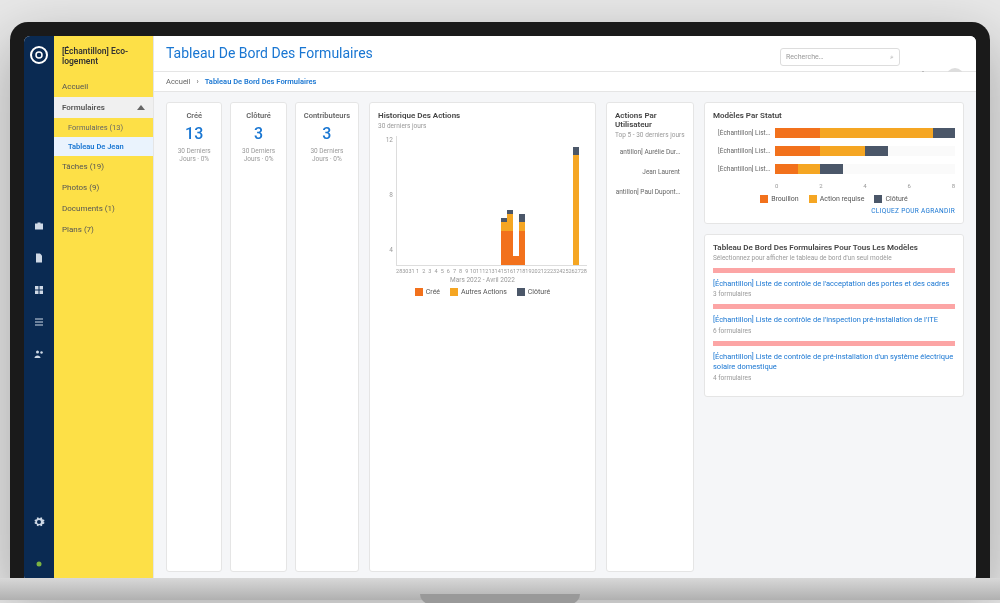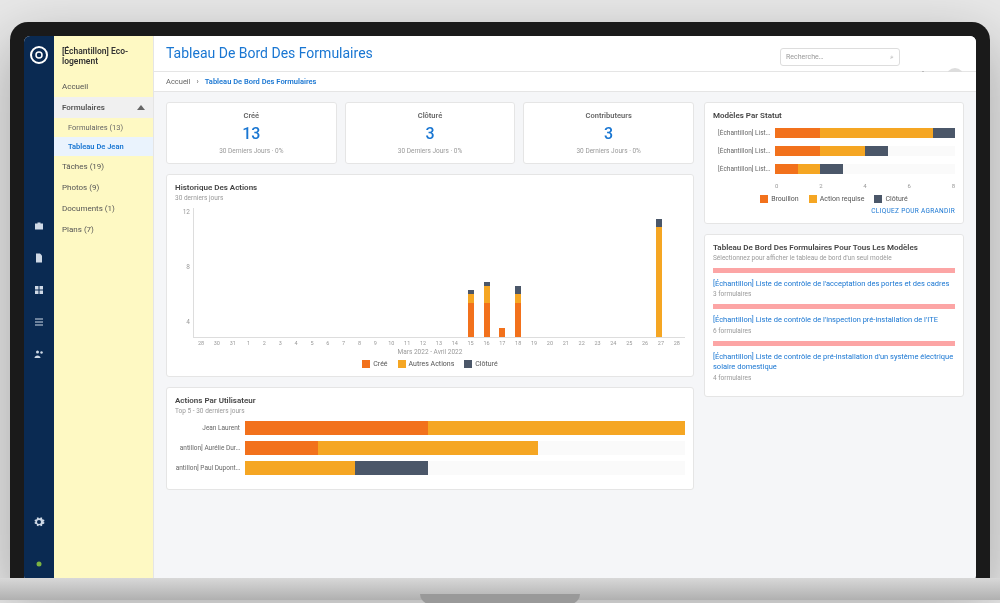--- a/index.html
+++ b/index.html
@@ -10,39 +10,39 @@
 .laptop-notch { position: absolute; bottom: -4px; left: 50%; transform: translateX(-50%); width: 160px; height: 10px; background: #999; border-radius: 0 0 12px 12px; }
 
 .screen { width: 100%; height: 100%; background: #f5f6f8; border-radius: 6px; overflow: hidden; display: flex; font-size: 8px; }
 
 .iconbar { width: 30px; background: #0a2a52; display: flex; flex-direction: column; align-items: center; padding-top: 10px; gap: 18px; color: #cfd9e6; }
 .iconbar .logo { width: 18px; height: 18px; border: 2px solid #fff; border-radius: 50%; display:flex; align-items:center; justify-content:center; }
 .iconbar svg { width: 12px; height: 12px; fill: #cfd9e6; }
 .iconbar .spacer { flex: 1; }
 .iconbar .bot { margin-bottom: 10px; }
 
-.sidebar { width: 100px; background: #fef9c3; border-right: 1px solid #e5e5e5; display: flex; flex-direction: column; }
+.sidebar { width: 100px; background: #fde047; border-right: 1px solid #e5e5e5; display: flex; flex-direction: column; }
 .sidebar .proj { padding: 10px 8px; font-size: 8.5px; font-weight: 600; color: #333; line-height: 1.2; }
 .sidebar .item { padding: 6px 8px; font-size: 8px; color: #555; cursor: pointer; display:flex; justify-content:space-between; align-items:center; }
 .sidebar .item.active-sec { background: #f0f0f0; font-weight:600; }
 .sidebar .sub { padding: 5px 8px 5px 14px; font-size: 7.5px; color: #666; }
 .sidebar .sub.active { color: #1976d2; background:#eaf3fd; font-weight:600;}
 
 .main { flex: 1; display: flex; flex-direction: column; overflow: hidden; }
 .topbar { height: 36px; background: #fff; border-bottom: 1px solid #e5e5e5; display: flex; align-items: center; padding: 0 12px; gap: 14px; }
 .topbar h1 { font-size: 14px; font-weight: 400; color: #1976d2; }
 .topbar .flex { flex: 1; }
 .search { width: 120px; height: 18px; border: 1px solid #ddd; border-radius: 3px; display:flex; align-items:center; padding: 0 5px; font-size:7px; color:#999; justify-content:space-between;margin-top:8px;}
 .bell, .avatar { width: 18px; height: 18px; display:flex; align-items:center; justify-content:center;margin-top:48px; }
 .avatar { background: #ddd; border-radius: 50%; font-size: 7px; color:#666; font-weight:600;}
 .crumbs { height: 20px; background: #fff; border-bottom: 1px solid #e5e5e5; padding: 0 12px; display:flex; align-items:center; gap:6px; font-size: 7.5px; color:#666; }
 .crumbs .active { color:#1976d2; font-weight:600; }
 
 .content { flex: 1; padding: 10px 12px; overflow: auto; display: grid; grid-template-columns: 1fr 260px; gap: 10px; }
-.left { display: flex; flex-direction: column; gap: 10px; }
+.left { display: flex; flex-direction: row; gap: 10px; }
 .right { display: flex; flex-direction: column; gap: 10px; }
 
 .statrow { display: grid; grid-template-columns: repeat(3,1fr); gap: 8px; }
 .card { background: #fff; border: 1px solid #e5e5e5; border-radius: 3px; padding: 8px; }
 .stat .lbl { text-align: center; font-size: 7.5px; color: #666; font-weight:600; }
 .stat .val { text-align: center; font-size: 16px; color: #1976d2; font-weight: 500; padding: 4px 0; }
 .stat .sub { text-align: center; font-size: 6.5px; color: #999; }
 
 .card h3 { font-size: 8px; color: #444; font-weight: 600; margin-bottom: 2px; }
 .card .subtitle { font-size: 6.5px; color: #999; margin-bottom: 6px; }
@@ -286,31 +286,31 @@
                 <span><i class="swatch" style="background:#f5a623"></i>Autres Actions</span>
                 <span><i class="swatch" style="background:#4b5769"></i>Clôturé</span>
               </div>
         </div>
 
         <div class="card">
           <h3>Actions Par Utilisateur</h3>
           <div class="subtitle">Top 5 - 30 derniers jours</div>
           <div id="users-bars">
                 <div class="hbar-row">
+       <div class="name">antillon] Aurélie Dur…</div>
+       <div class="bar">
+                    <div class="seg" style="width:16.666666666666664%;background:#f2711c"></div>
+                    <div class="seg" style="width:50%;background:#f5a623"></div>
+                  </div>
+     </div>
+                <div class="hbar-row">
        <div class="name">Jean Laurent</div>
        <div class="bar">
                     <div class="seg" style="width:41.66666666666667%;background:#f2711c"></div>
                     <div class="seg" style="width:58.333333333333336%;background:#f5a623"></div>
-                  </div>
-     </div>
-                <div class="hbar-row">
-       <div class="name">antillon] Aurélie Dur…</div>
-       <div class="bar">
-                    <div class="seg" style="width:16.666666666666664%;background:#f2711c"></div>
-                    <div class="seg" style="width:50%;background:#f5a623"></div>
                   </div>
      </div>
                 <div class="hbar-row">
        <div class="name">antillon] Paul Dupont…</div>
        <div class="bar">
                     <div class="seg" style="width:25%;background:#f5a623"></div>
                     <div class="seg" style="width:16.666666666666664%;background:#4b5769"></div>
                   </div>
      </div>
               </div>

